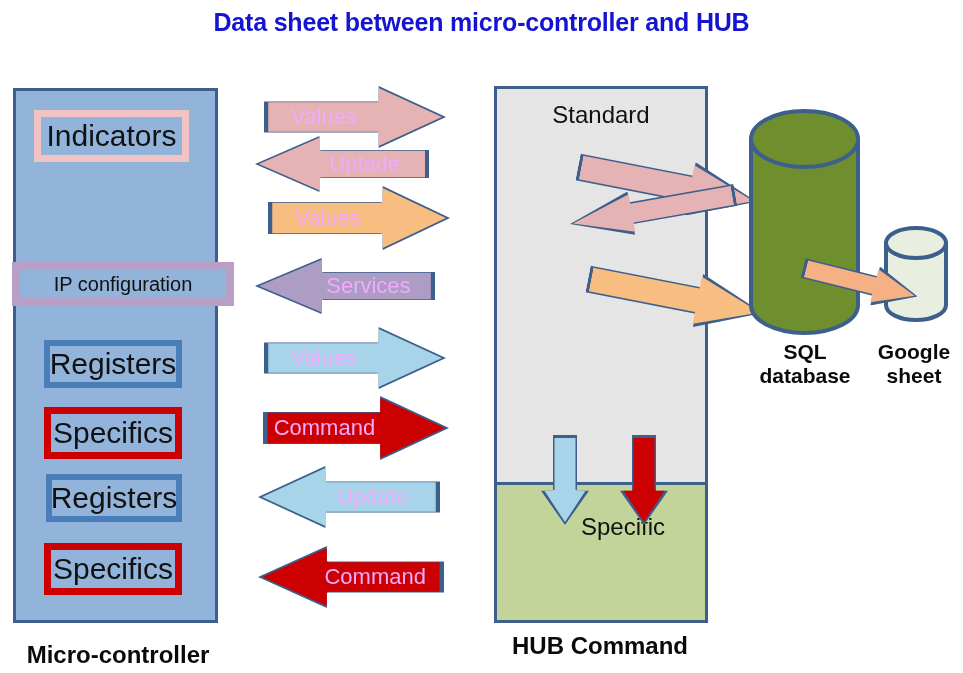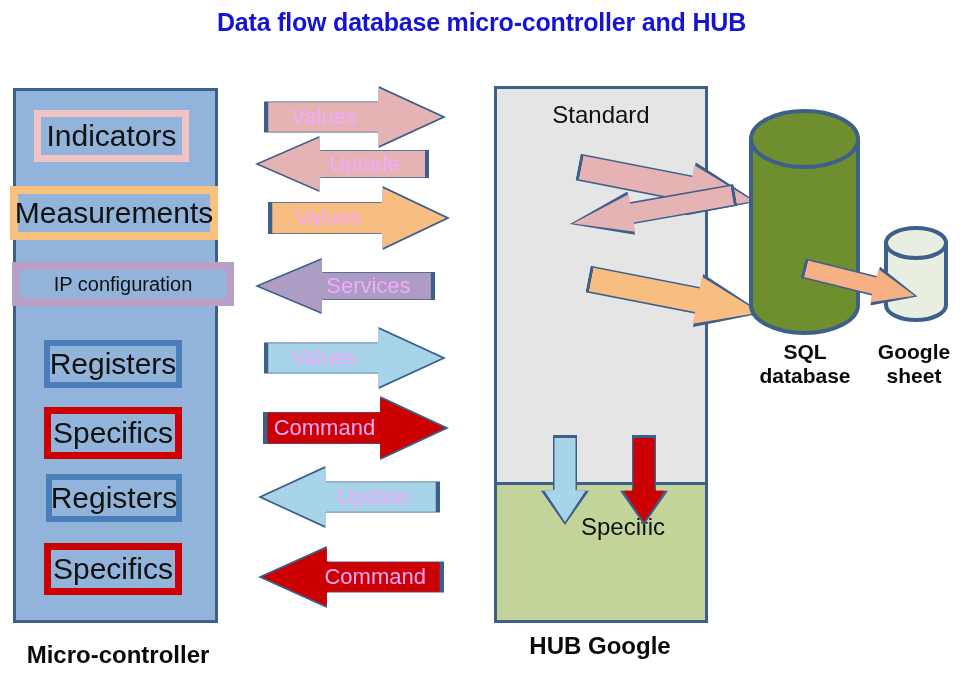--- a/index.html
+++ b/index.html
@@ -149,31 +149,28 @@
     font-weight: bold;
     color: #0a0a0a;
     line-height: 1.15;
   }
 </style>
 </head>
 <body>
 
 <div id="stage">
 
-  <div class="title">Data flow database micro-controller and HUB</div>
+  <div class="title">Data sheet between micro-controller and HUB</div>
 
   <div class="mc-panel"></div>
 
   <div class="mc-box" style="left:34px; top:110px; width:155px; height:52px; border:7px solid #f2c3c3;">
     <span>Indicators</span>
   </div>
 
-  <div class="mc-box" style="left:10px; top:186px; width:208px; height:54px; border:8px solid #f8c27e;">
-    <span>Measurements</span>
-  </div>
 
   <div class="mc-box" style="left:12px; top:262px; width:222px; height:44px; border:8px solid #b79fc6; font-size:20px;">
     <span>IP configuration</span>
   </div>
 
   <div class="mc-box" style="left:44px; top:340px; width:138px; height:48px; border:6px solid #4a7ebb;">
     <span>Registers</span>
   </div>
 
   <div class="mc-box" style="left:44px; top:407px; width:138px; height:52px; border:7px solid #cc0000;">
@@ -238,21 +235,21 @@
   </div>
 
   <div class="down-arrow" style="left:541px; top:435px; width:48px; height:90px; background:#3c5f8c;">
     <div class="down-arrow" style="position:absolute; left:3px; top:3px; width:42px; height:84px; background:#a7d4e8;"></div>
   </div>
 
   <div class="down-arrow" style="left:620px; top:435px; width:48px; height:90px; background:#3c5f8c;">
     <div class="down-arrow" style="position:absolute; left:3px; top:3px; width:42px; height:84px; background:#cc0000;"></div>
   </div>
 
-  <div class="hub-label">HUB Google</div>
+  <div class="hub-label">HUB Command</div>
 
   <div class="tilt-wrap" style="left:578px; top:140px; width:182px; height:54px; transform:rotate(11deg);">
     <div class="arrow-r" style="position:absolute; inset:0; background:#3c5f8c;"></div>
     <div class="arrow-r" style="position:absolute; left:3px; top:3px; right:3px; bottom:3px; background:#e5b3b3;"></div>
   </div>
 
   <div class="tilt-wrap" style="left:570px; top:202px; width:168px; height:44px; transform:rotate(-10deg);">
     <div class="arrow-l" style="position:absolute; inset:0; background:#3c5f8c;"></div>
     <div class="arrow-l" style="position:absolute; left:3px; top:3px; right:3px; bottom:3px; background:#e5b3b3;"></div>
   </div>

